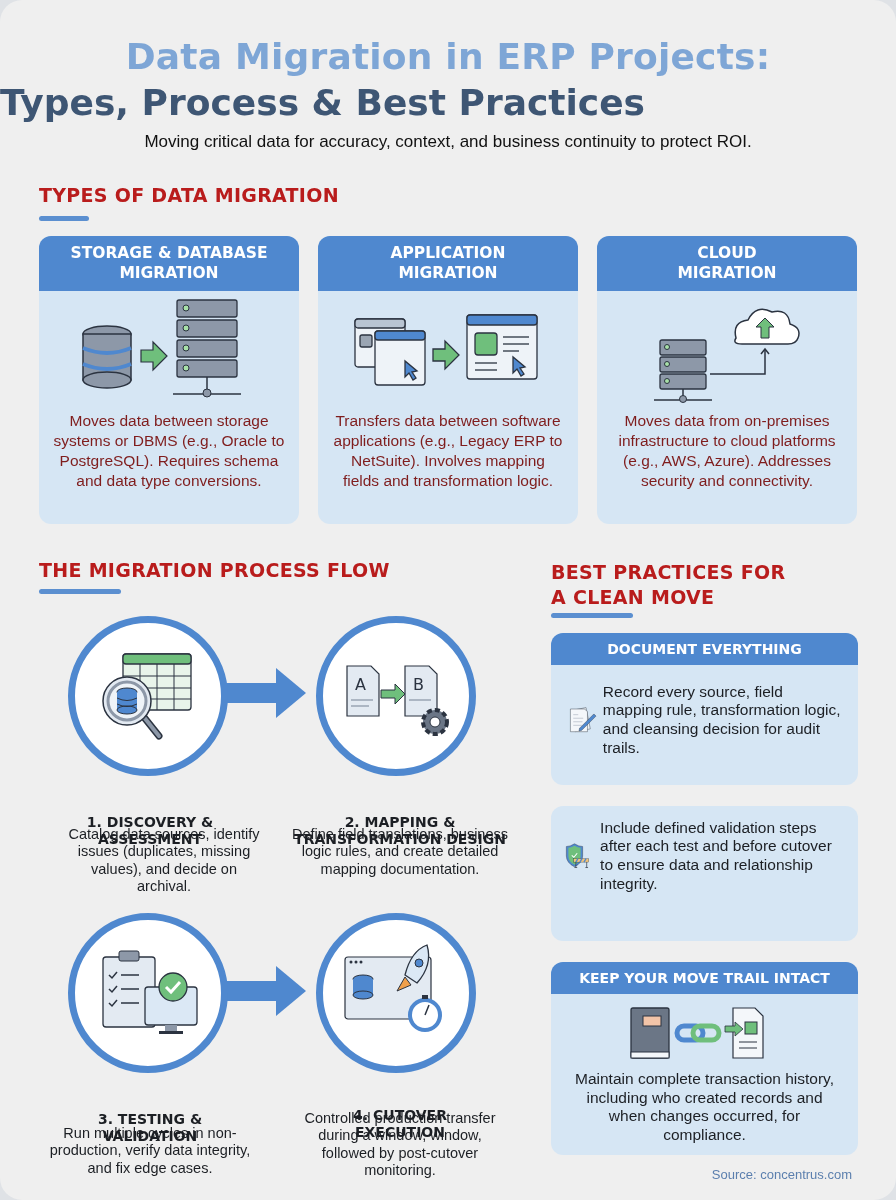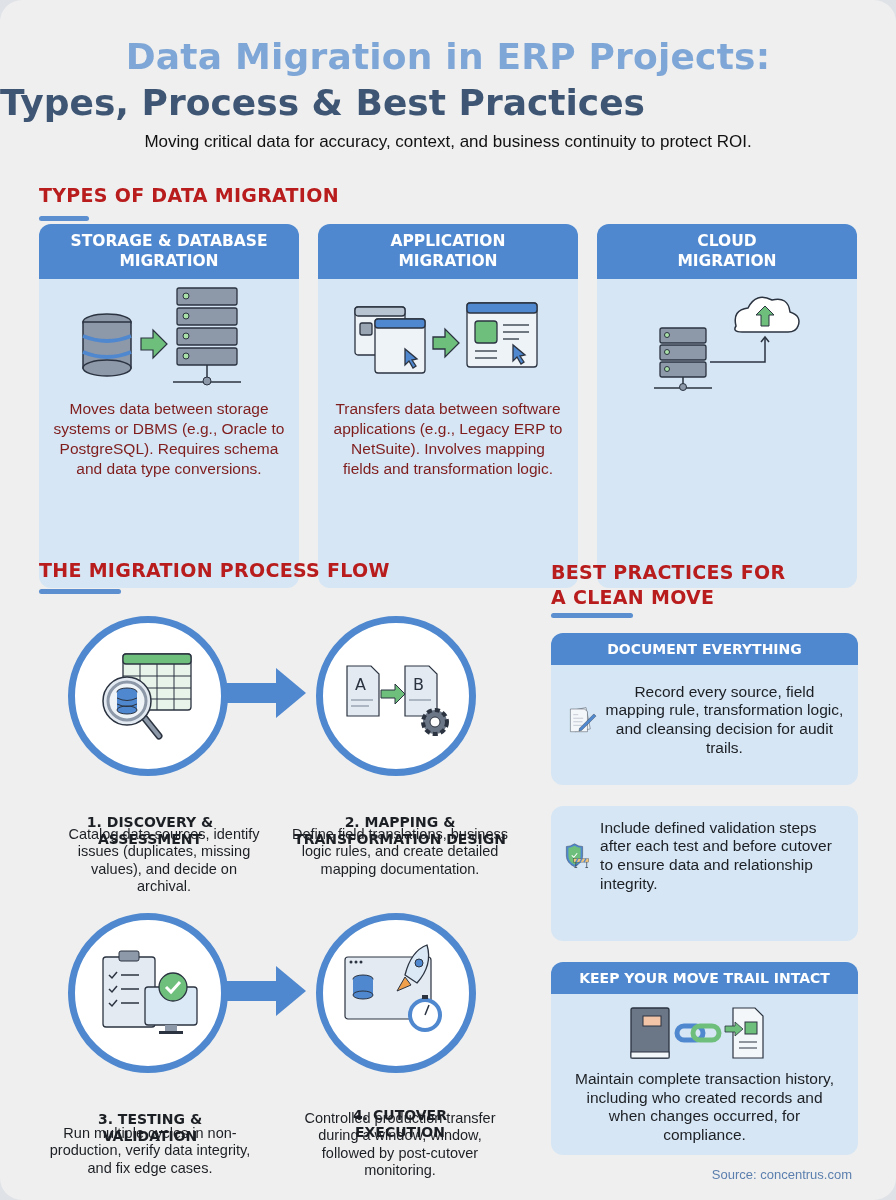--- a/index.html
+++ b/index.html
@@ -4,21 +4,21 @@
 <style>
   * { box-sizing: border-box; margin: 0; padding: 0; }
   html, body { width: 896px; height: 1200px; background: #dfe2e6; }
   body { font-family: "DejaVu Sans", sans-serif; color: #1c1f24; position: relative; overflow: hidden; }
   .page { position: absolute; left: 0; top: 0; width: 896px; height: 1200px; background: #efefef; border-radius: 22px; }
   .title1 { position: absolute; top: 36px; left: 0; width: 896px; text-align: center; font-size: 36px; font-weight: bold; color: #7ea6d6; letter-spacing: 0.2px; }
   .title2 { position: absolute; top: 82px; left: 0; width: 896px; text-align: left; font-size: 36px; font-weight: bold; color: #3e5674; }
   .subtitle { position: absolute; top: 132px; left: 0; width: 896px; text-align: center; font-size: 17px; color: #111; font-family: "Liberation Sans", sans-serif; }
   .section-h { position: absolute; font-size: 19px; font-weight: bold; color: #b91c1c; letter-spacing: 0.3px; }
   .underline { position: absolute; height: 5px; width: 72px; background: #5b8fd0; border-radius: 3px; }
-  .type-card { position: absolute; top: 224px; width: 260px; height: 364px; background: #d6e6f4; border-radius: 12px; overflow: hidden; }
+  .type-card { position: absolute; top: 236px; width: 260px; height: 288px; background: #d6e6f4; border-radius: 12px; overflow: hidden; }
   .type-card .hdr { height: 55px; background: #4f88cf; color: #fff; font-weight: bold; font-size: 15.5px; text-align: center; display: flex; align-items: center; justify-content: center; line-height: 1.25; padding: 0 10px; white-space: pre-line; }
   .type-card .icon { height: 120px; display: flex; align-items: center; justify-content: center; }
   .type-card .desc { text-align: center; font-size: 14.5px; line-height: 1.3; padding: 0 14px; color: #7f1d1d; font-family: "Liberation Sans", sans-serif; font-size: 15.5px; }
   .circle { position: absolute; width: 160px; height: 160px; border-radius: 50%; background: #fff; border: 7px solid #4f88cf; display: flex; align-items: center; justify-content: center; }
   .flow-arrow { position: absolute; }
   .step-title { position: absolute; text-align: center; font-weight: bold; font-size: 14px; line-height: 1.2; color: #1c1f24; margin-top: 26px; }
   .step-desc { position: absolute; text-align: center; font-size: 14px; line-height: 1.2; color: #1c1f24; font-family: "Liberation Sans", sans-serif; font-size: 14.5px; }
   .bp-card { position: absolute; left: 551px; width: 307px; background: #d6e6f4; border-radius: 12px; overflow: hidden; }
   .bp-card .hdr { height: 32px; background: #4f88cf; color: #fff; font-weight: bold; font-size: 14px; text-align: center; display: flex; align-items: center; justify-content: center; }
   .bp-text { font-family: "Liberation Sans", sans-serif; font-size: 15.5px; line-height: 1.2; color: #1c1f24; }
@@ -114,20 +114,21 @@
             <circle cx="15" cy="68" r="2.5"></circle>
             <circle cx="15" cy="85" r="2.5"></circle>
           </g>
         <polyline points="58,78 113,78 113,54" fill="none" stroke="#2b3340" stroke-width="1.5"></polyline>
         <polyline points="109,58 113,53 117,58" fill="none" stroke="#2b3340" stroke-width="1.5"></polyline>
         <line x1="31" y1="93" x2="31" y2="102" stroke="#2b3340" stroke-width="1.5"></line>
         <line x1="2" y1="104" x2="60" y2="104" stroke="#2b3340" stroke-width="1.5"></line>
         <circle cx="31" cy="103" r="3.5" fill="#8d98a8" stroke="#2b3340"></circle>
       </svg>
     </div>
+    <div class="desc">Moves data from on-premises infrastructure to cloud platforms (e.g., AWS, Azure). Addresses security and connectivity.</div>
   </div>
 
   <div class="section-h" style="left:39px; top:559px;">THE MIGRATION PROCESS FLOW</div>
   <div class="underline" style="left:39px; top:589px; width:82px;"></div>
 
   <svg class="flow-arrow" style="left:220px; top:668px;" width="90" height="50" viewBox="0 0 90 50">
     <rect x="0" y="15" width="60" height="20" fill="#4f88cf"></rect>
       <polygon points="56,0 86,25 56,50" fill="#4f88cf"></polygon>
   </svg>
   <svg class="flow-arrow" style="left:220px; top:966px;" width="90" height="50" viewBox="0 0 90 50">
@@ -241,21 +242,21 @@
         <path d="M8 18 L48 10 L60 70 L18 78 Z" fill="#eef3f8" stroke="#2b3340" stroke-width="1.2"></path>
         <path d="M4 14 L44 14 L52 22 L52 78 L4 78 Z" fill="#f4f7fa" stroke="#2b3340" stroke-width="1.2"></path>
         <g stroke="#9aa5b3" stroke-width="1.5">
             <line x1="12" y1="30" x2="26" y2="30"></line>
             <line x1="12" y1="40" x2="40" y2="40"></line>
             <line x1="12" y1="50" x2="38" y2="50"></line>
             <line x1="12" y1="60" x2="36" y2="60"></line>
           </g>
         <path d="M30 68 L70 28 L76 34 L36 74 L28 76 Z" fill="#4f88cf" stroke="#2b3340" stroke-width="1.2"></path>
       </svg>
-      <div class="bp-text" style="margin-left:4px;text-align:center;">Record every source, field mapping rule, transformation logic, and cleansing decision for audit trails.</div>
+      <div class="bp-text" style="margin-left:4px;">Record every source, field mapping rule, transformation logic, and cleansing decision for audit trails.</div>
     </div>
   </div>
 
   <div class="bp-card" style="top:806px; height:135px;">
     <div style="display:flex; align-items:center; padding:10px 10px 0 14px;">
       <svg width="74" height="80" viewBox="0 0 74 80">
         <path d="M28 4 Q40 12 52 12 L52 40 Q52 60 28 72 Q4 60 4 40 L4 12 Q16 12 28 4 Z" fill="#4f88cf" stroke="#2b3340" stroke-width="1.2"></path>
         <path d="M28 10 Q38 16 46 16 L46 40 Q46 56 28 66 Q10 56 10 40 L10 16 Q18 16 28 10 Z" fill="#6fbf7c"></path>
         <polyline points="20,38 26,44 36,32" fill="none" stroke="#fff" stroke-width="3"></polyline>
         <rect x="26" y="48" width="44" height="10" fill="#f2c47a" stroke="#2b3340"></rect>

